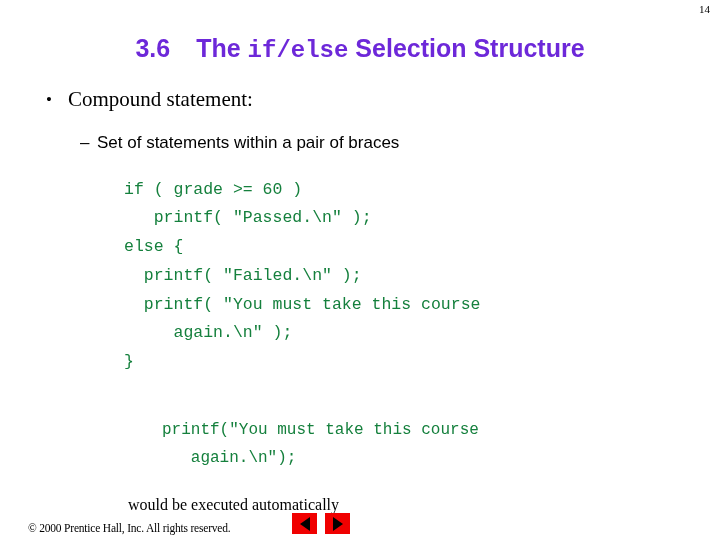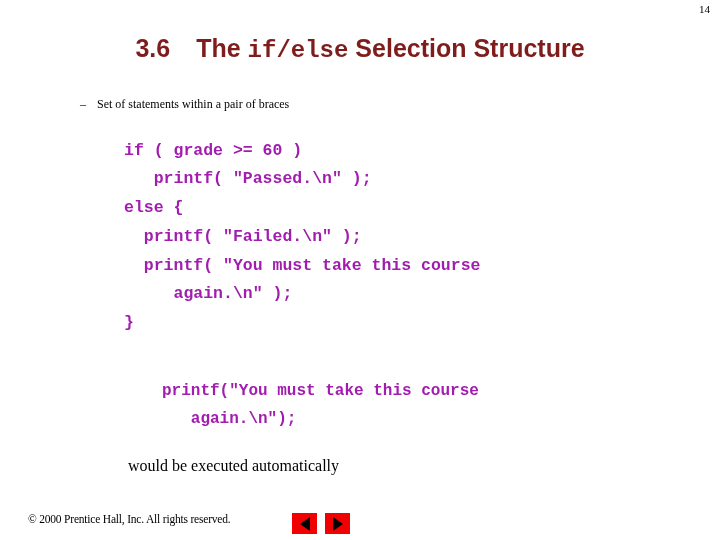--- a/index.html
+++ b/index.html
@@ -33,21 +33,21 @@
     line-height: 1;
   }
 
   
   .slide-title {
     position: absolute;
     top: 34px;
     left: 0;
     width: 720px;
     text-align: center;
-    color: #7f1d1d;
+    color: #6d28d9;
     font-family: "Liberation Sans", "DejaVu Sans", sans-serif;
     font-weight: bold;
     font-size: 25px;
     letter-spacing: 0px;
     white-space: nowrap;
   }
   .slide-title .t-num { }
   .slide-title .t-gap {
     display: inline-block;
     width: 26px;
@@ -76,38 +76,38 @@
   }
   .bullet-l1 .mark {
     display: inline-block;
     width: 22px;
     font-size: 17px;
     vertical-align: top;
   }
 
   .bullet-l2 {
     position: relative;
-    margin: 0 0 0 80px;
-    font-size: 12px;
+    margin: 12px 0 0 80px;
+    font-size: 17px;
     line-height: 22px;
-    font-family: Liberation Serif, serif;
+    font-family: Liberation Sans, sans-serif;
     white-space: nowrap;
   }
   .bullet-l2 .mark {
     display: inline-block;
     width: 17px;
   }
 
   .code-block {
     font-family: "Liberation Mono", "DejaVu Sans Mono", monospace;
-    font-weight: bold;
+    font-weight: normal;
     font-size: 16.5px;
     line-height: 28.8px;
     white-space: pre;
-    color: #a21caf;
+    color: #15803d;
   }
   .code-1 {
     margin-left: 124px;
   }
   .code-2 {
     margin-left: 162px;
     font-size: 16px;
     line-height: 28px;
   }
 
@@ -122,21 +122,21 @@
   .sp-a { height: 7px; }
   .sp-b { height: 5px; }
   .sp-c { height: 6px; }
 
   
   .footer {
     position: absolute;
     left: 28px;
     bottom: 6px;
     display: flex;
-    align-items: flex-start;
+    align-items: flex-end;
     gap: 36px;
   }
   .copyright {
     font-family: "Liberation Serif", "DejaVu Serif", serif;
     font-size: 11.5px;
     color: #000;
     white-space: nowrap;
     letter-spacing: -0.2px;
   }
   .nav-buttons {
@@ -172,20 +172,23 @@
 <div class="slide">
 
   <div class="page-number">14</div>
 
   <div class="slide-title">
     <span class="t-num">3.6</span><span class="t-gap"></span><span>The </span><span class="t-mono">if/else</span><span> Selection Structure</span>
   </div>
 
   <div class="body-area">
 
+    <div class="bullet-l1">
+      <span class="mark">•</span><span>Compound statement:</span>
+    </div>
 
     <div class="sp-a"></div>
 
     <div class="bullet-l2">
       <span class="mark">–</span><span>Set of statements within a pair of braces</span>
     </div>
 
 
     <div class="sp-b"></div>
 

